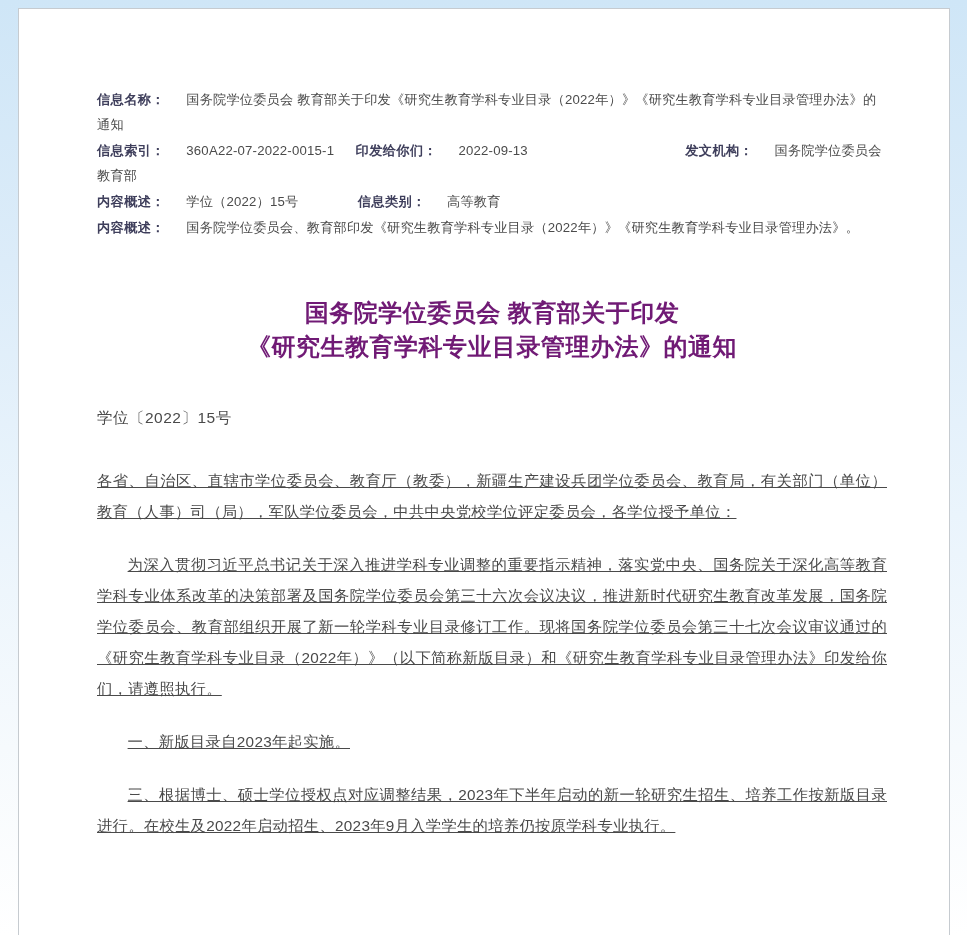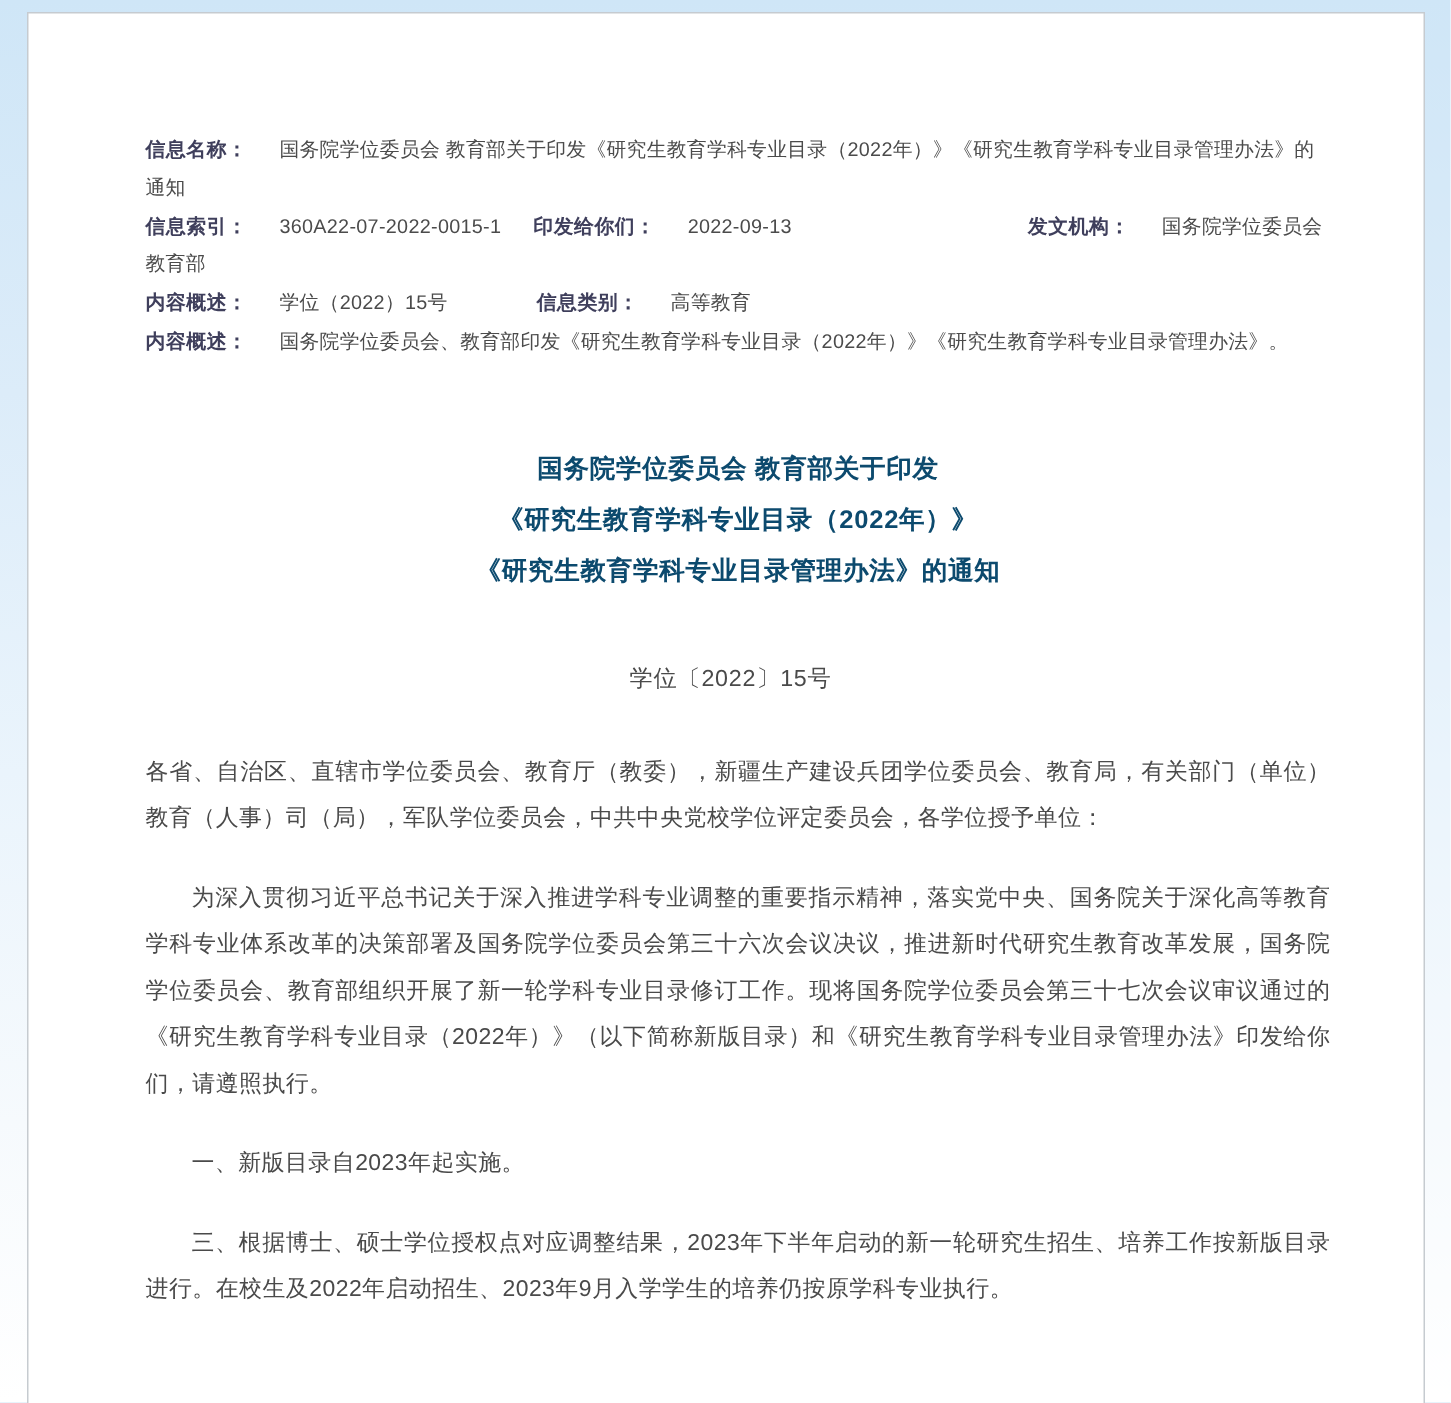--- a/index.html
+++ b/index.html
@@ -54,49 +54,50 @@
   }
   .meta-gap-sm { display: inline-block; width: 14px; }
   .meta-gap-lg { display: inline-block; width: 52px; }
   .meta-gap-xl { display: inline-block; width: 150px; }
 
   
   .title-block {
     margin-top: 56px;
     text-align: center;
     font-weight: bold;
-    color: #0c4a6e;
-    font-size: 17px;
+    color: #701a75;
+    font-size: 24px;
     line-height: 34px;
     letter-spacing: 0.5px;
   }
   .title-line { display: block; }
 
   
   .docnum {
     margin-top: 44px;
-    text-align: center;
+    text-align: left;
     padding-right: 10px;
     font-size: 15.5px;
     color: #4a4a4a;
     letter-spacing: 0.5px;
   }
 
   
   .body-block {
     margin-top: 36px;
     font-size: 15.3px;
     color: #4a4a4a;
     line-height: 31px;
     letter-spacing: 0.3px;
     text-align: justify;
     text-justify: inter-ideograph;
   }
   .para {
     margin: 0 0 22px 0;
+    text-decoration: underline;
   }
   .para.indent { text-indent: 2em; }
 </style>
 </head>
 <body>
 
 <div id="page-panel">
   <div class="doc-inner">
 
     <div class="meta-block">
@@ -134,21 +135,20 @@
       <div class="meta-row">
         <span class="meta-label">内容概述：</span>
         <span class="meta-gap-sm"></span>
         <span class="meta-value">国务院学位委员会、教育部印发《研究生教育学科专业目录（2022年）》《研究生教育学科专业目录管理办法》。</span>
       </div>
 
     </div>
 
     <div class="title-block">
       <span class="title-line">国务院学位委员会 教育部关于印发</span>
-      <span class="title-line">《研究生教育学科专业目录（2022年）》</span>
       <span class="title-line">《研究生教育学科专业目录管理办法》的通知</span>
     </div>
 
     <div class="docnum">学位〔2022〕15号</div>
 
     <div class="body-block">
       <p class="para">各省、自治区、直辖市学位委员会、教育厅（教委），新疆生产建设兵团学位委员会、教育局，有关部门（单位）教育（人事）司（局），军队学位委员会，中共中央党校学位评定委员会，各学位授予单位：</p>
       <p class="para indent">为深入贯彻习近平总书记关于深入推进学科专业调整的重要指示精神，落实党中央、国务院关于深化高等教育学科专业体系改革的决策部署及国务院学位委员会第三十六次会议决议，推进新时代研究生教育改革发展，国务院学位委员会、教育部组织开展了新一轮学科专业目录修订工作。现将国务院学位委员会第三十七次会议审议通过的《研究生教育学科专业目录（2022年）》（以下简称新版目录）和《研究生教育学科专业目录管理办法》印发给你们，请遵照执行。</p>
       <p class="para indent">一、新版目录自2023年起实施。</p>
       <p class="para indent">三、根据博士、硕士学位授权点对应调整结果，2023年下半年启动的新一轮研究生招生、培养工作按新版目录进行。在校生及2022年启动招生、2023年9月入学学生的培养仍按原学科专业执行。</p>

